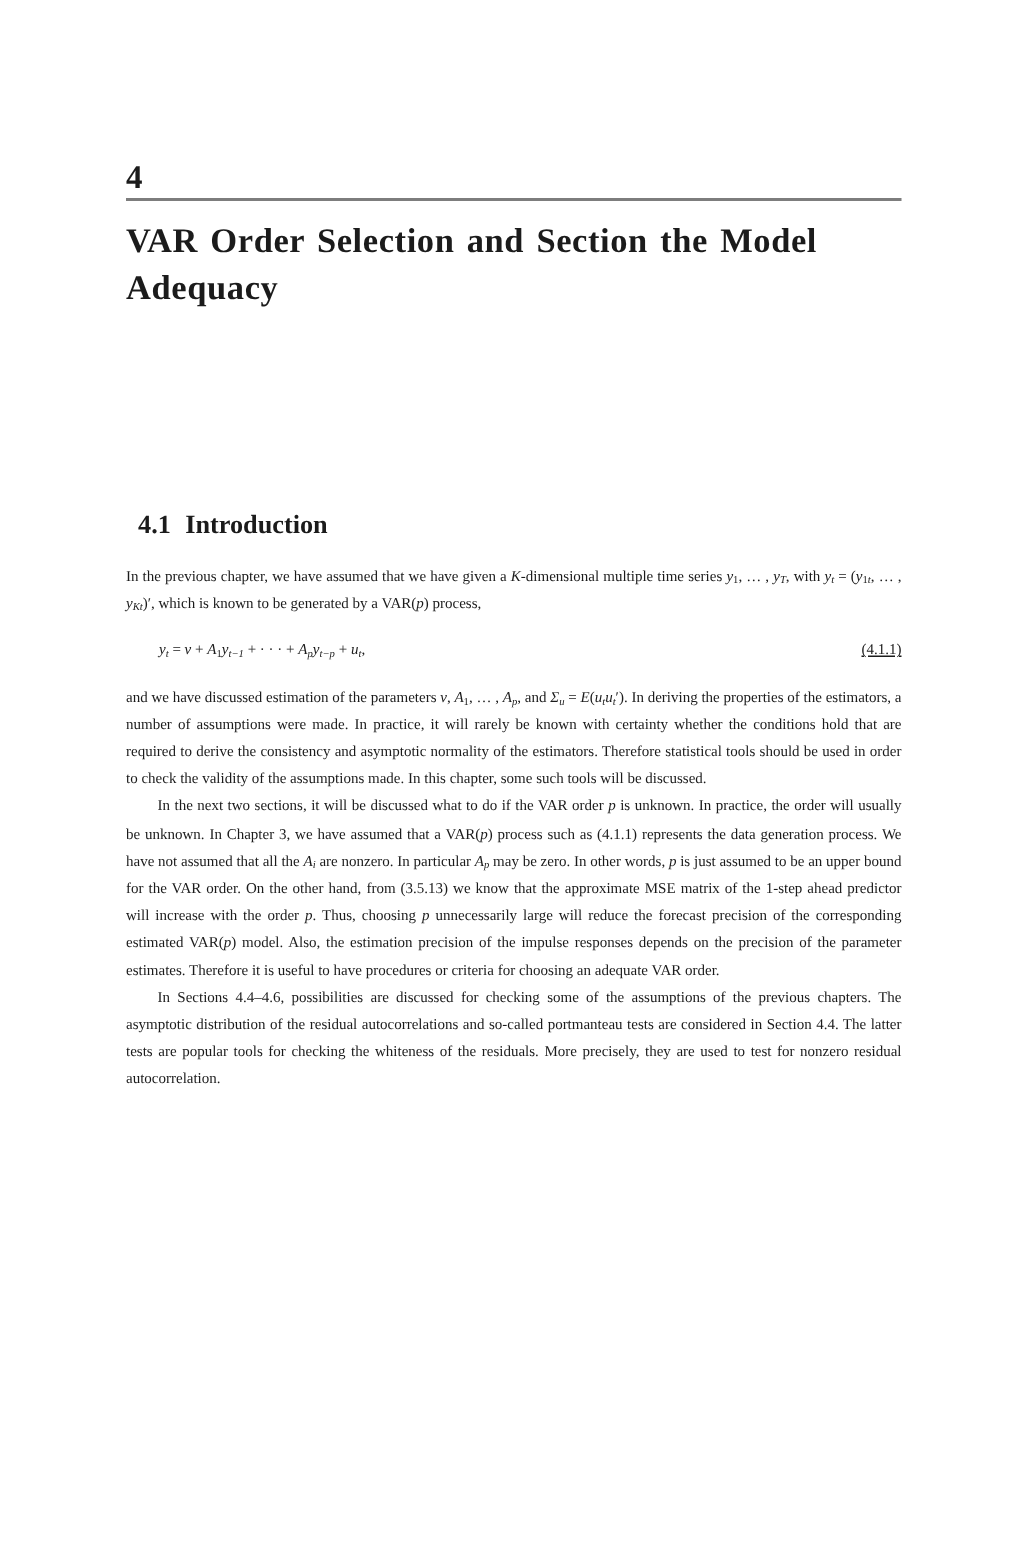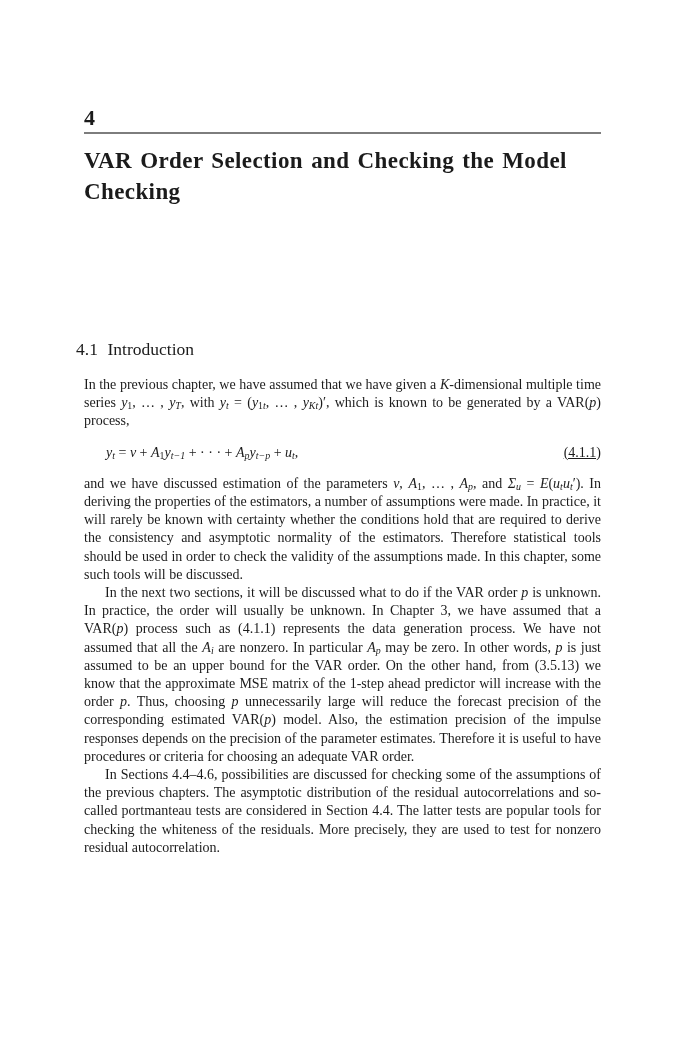--- a/index.html
+++ b/index.html
@@ -39,34 +39,34 @@
     width: 522px;
     margin: 0;
     font-size: 23px;
     line-height: 31px;
     font-weight: bold;
     letter-spacing: 0.4px;
     word-spacing: 2px;
   }
   .section-heading {
     position: absolute;
-    left: 76px;
+    left: 92px;
     top: 339px;
     margin: 0;
     font-size: 17.5px;
     line-height: 21px;
-    font-weight: normal;
+    font-weight: bold;
   }
   .sec-num { margin-right: 0.55em; }
   .content {
     position: absolute;
     left: 84px;
     top: 376px;
     width: 517px;
-    font-size: 14px;
+    font-size: 10px;
     line-height: 18.2px;
     text-align: justify;
   }
   .para {
     margin: 0;
     padding: 0;
   }
   .para.indent { text-indent: 21px; }
   .equation {
     display: flex;
@@ -88,21 +88,21 @@
 </style>
 </head>
 <body>
 
 <div class="page">
 
   <div class="chapter-number">4</div>
 
   <div class="chapter-rule"></div>
 
-  <h1 class="chapter-title">VAR Order Selection and Checking the Model Checking</h1>
+  <h1 class="chapter-title">VAR Order Selection and Section the Model Adequacy</h1>
 
   <h2 class="section-heading">
     <span class="sec-num">4.1</span><span class="sec-title">Introduction</span>
   </h2>
 
   <div class="content">
 
     <p class="para"><span>In the previous chapter, we have assumed that we have given a </span><span class="r-i">K</span><span>-dimensional multiple time series </span><span class="r-i">y</span><span class="r-sub">1</span><span>, … , </span><span class="r-i">y</span><span class="r-isub">T</span><span>, with </span><span class="r-i">y</span><span class="r-isub">t</span><span> = (</span><span class="r-i">y</span><span class="r-sub">1</span><span class="r-isub">t</span><span>, … , </span><span class="r-i">y</span><span class="r-isub">Kt</span><span>)′, which is known to be generated by a VAR(</span><span class="r-i">p</span><span>) process,</span></p>
 
     <div class="equation">

